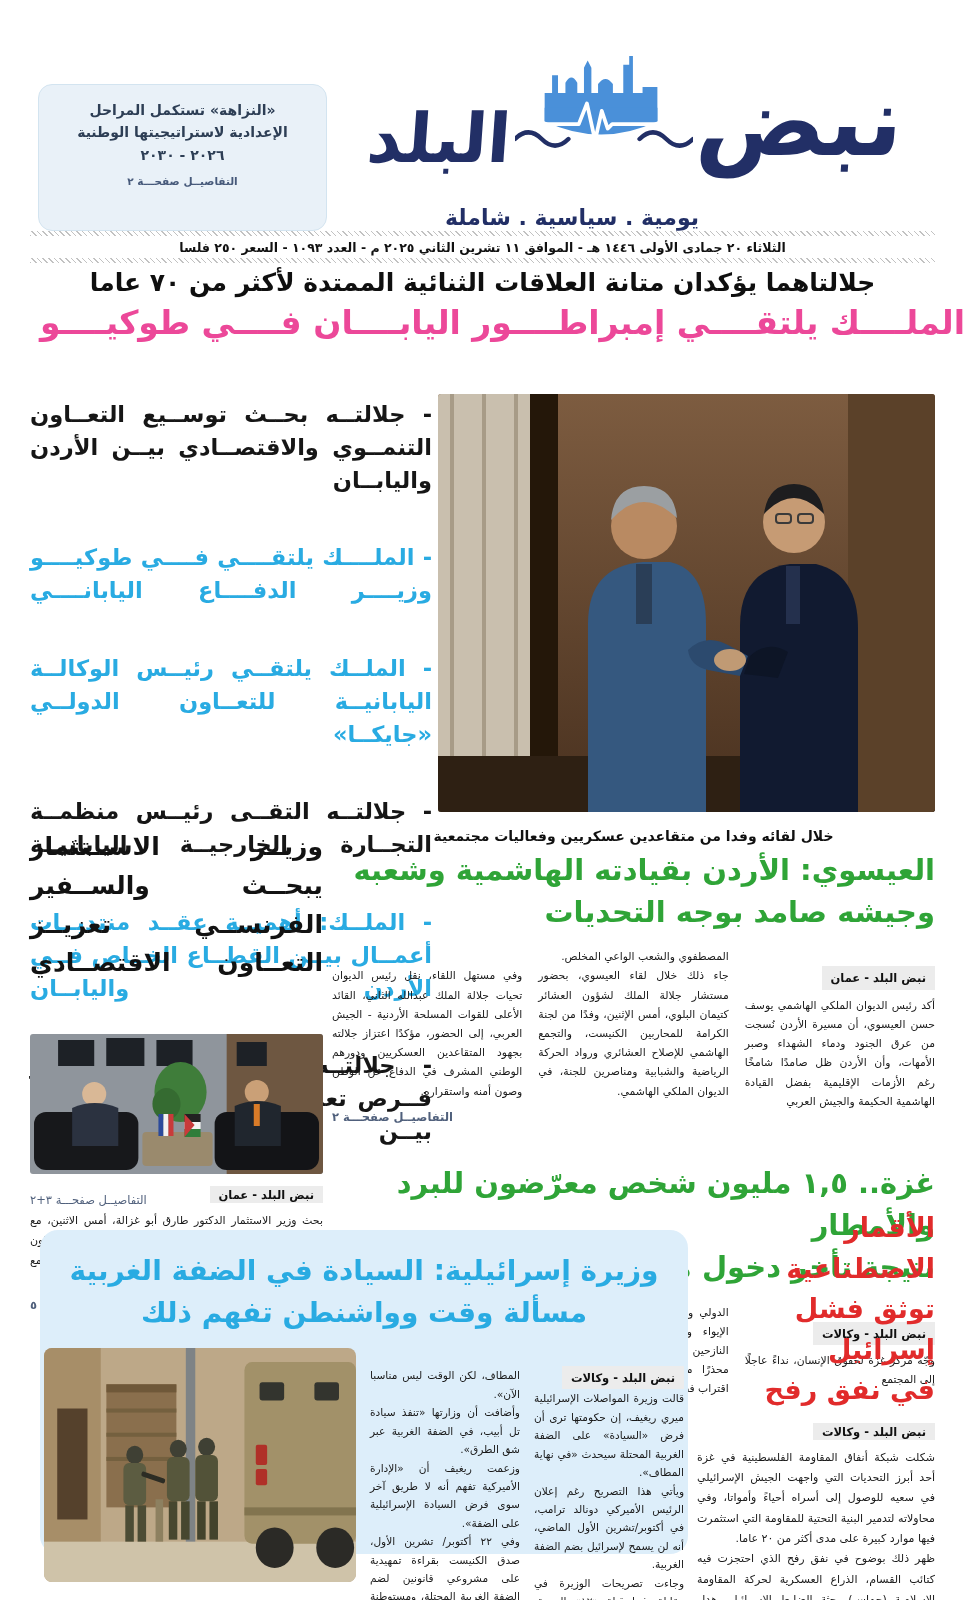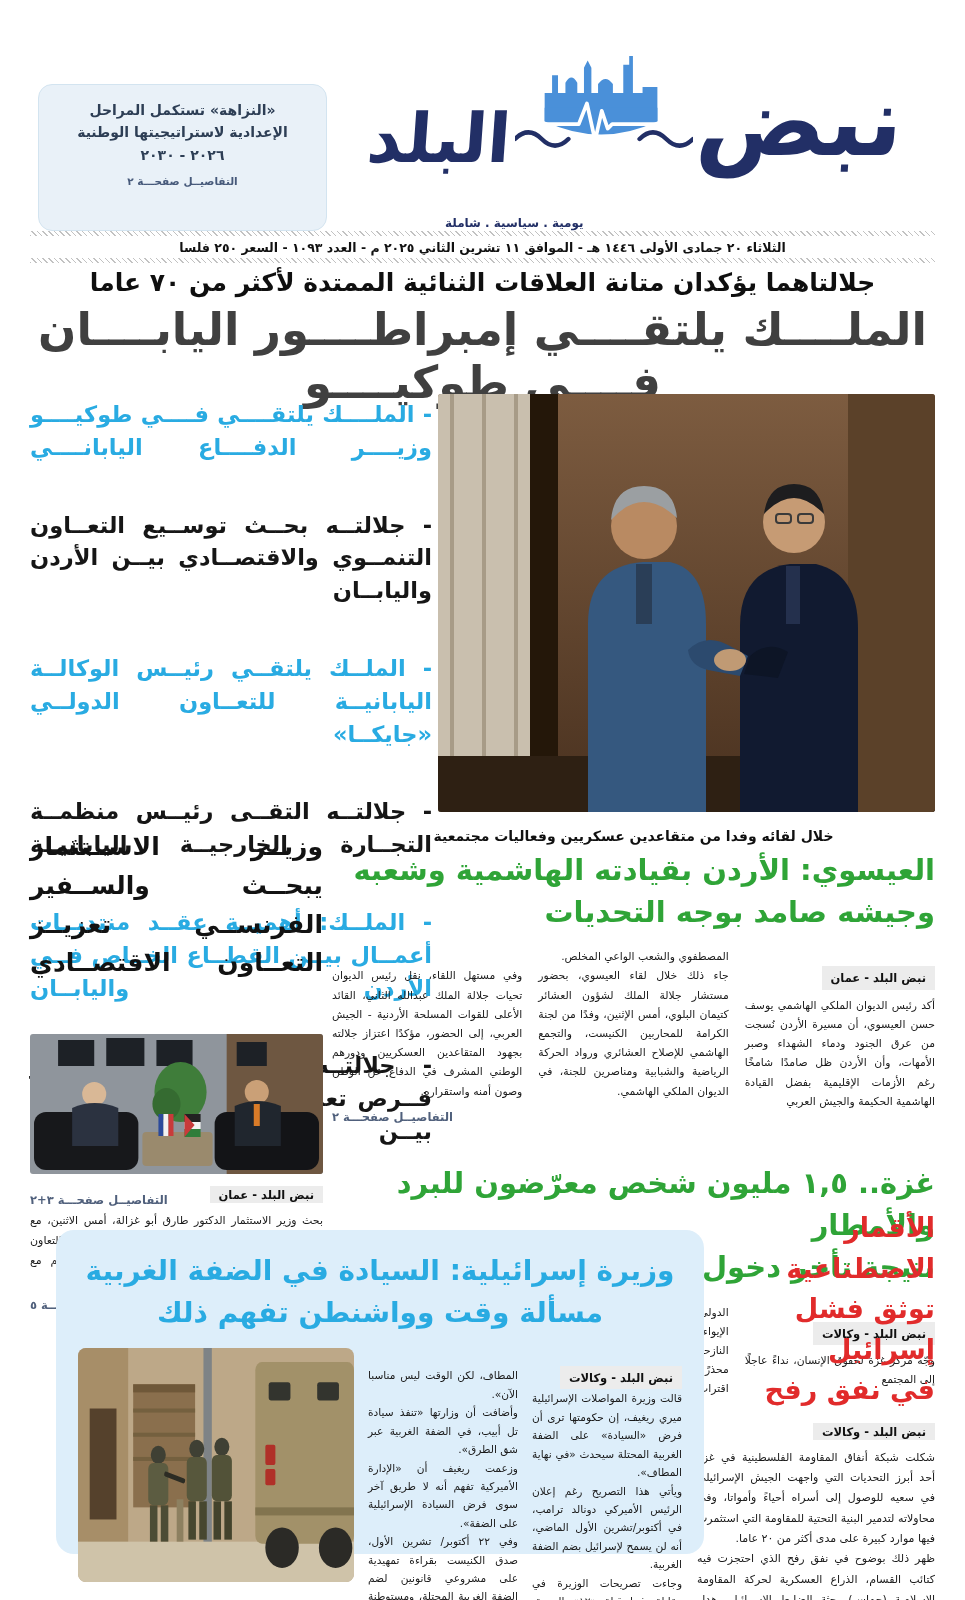--- a/index.html
+++ b/index.html
@@ -12,40 +12,40 @@
     background:#e9f1f8; border:1px solid #d3e4f0; border-radius:14px; padding:14px 10px 8px;
     text-align:center; }
   .promo-title { font-size:14px; font-weight:bold; color:#2d3e55; line-height:1.6; white-space:pre-line; }
   .promo-details { margin-top:9px; font-size:10.5px; font-weight:bold; color:#46597a; }
 
   .masthead { position:absolute; right:30px; top:52px; width:600px; height:178px; }
   .masthead-inner { display:flex; align-items:center; justify-content:center; gap:4px; height:140px; }
   .logo-word-right { font-size:96px; font-weight:bold; color:#222f66; line-height:1; transform:skewX(-4deg); }
   .logo-word-left  { font-size:68px; font-weight:bold; color:#222f66; line-height:1; margin-top:34px; transform:skewX(-4deg); }
   .logo-skyline { width:178px; height:138px; margin-top:-6px; }
-  .masthead-tagline { position:absolute; bottom:0; left:110px; font-size:12px; font-weight:bold; color:#222f66; letter-spacing:1px; }
+  .masthead-tagline { position:absolute; bottom:0; left:110px; font-size:22px; font-weight:bold; color:#222f66; letter-spacing:1px; }
 
   
   .dateline-wrap { position:absolute; left:30px; right:30px; top:231px; }
   .hatch { height:5px; background:repeating-linear-gradient(45deg,#c2c2c2 0 1px,transparent 1px 4px); }
   .dateline { padding:4px 6px 3px; text-align:center; font-size:12.5px; font-weight:bold; color:#111; }
 
   
   .lead-kicker { position:absolute; top:268px; left:0; right:0; text-align:center;
     font-size:25px; font-weight:800; color:#0f0f0f; }
-  .lead-headline { position:absolute; top:303px; left:0; right:0; text-align:center;
-    font-size:45px; font-weight:800; color:#404040; }
+  .lead-headline { position:absolute; top:303px; left:0; right:0; 
+    font-size:33px; font-weight:800; color:#ec4899; }
 
   .lead-bullets { position:absolute; top:398px; left:535px; right:30px; width:auto; }
   .lead-bullets { right:auto; left:30px; width:402px; }
   .bullet { font-size:22.5px; font-weight:800; line-height:1.46; text-align:justify; margin-bottom:12px; }
   .bullet:after { content:""; display:inline-block; width:100%; }
   .c-cyan { color:#29abe2; }
   .c-black { color:#161616; }
-  .lead-details { font-size:11.5px; font-weight:bold; color:#50607c; text-align:left; margin-top:2px; }
+  .lead-details { font-size:11.5px; font-weight:normal; color:#50607c; text-align:left; margin-top:2px; }
 
   .lead-photo { position:absolute; top:394px; right:30px; width:497px; height:418px; border-radius:3px; overflow:hidden; }
   .lead-photo svg { display:block; width:100%; height:100%; }
 
   
   .invest-col { position:absolute; left:30px; top:828px; width:293px; }
   .invest-headline { font-size:25px; font-weight:800; color:#121212; line-height:1.55; text-align:justify; }
   .invest-headline:after { content:""; display:inline-block; width:100%; }
   .photo-small { width:100%; height:140px; border-radius:3px; overflow:hidden; margin:12px 0 10px; }
   .photo-small svg { display:block; width:100%; height:100%; }
@@ -60,22 +60,22 @@
   .cols3 > div { flex:1; font-size:10.8px; line-height:1.78; text-align:justify; color:#1a1a1a; white-space:pre-line; }
   .cols3 .tag-chip { margin-bottom:6px; white-space:nowrap; }
 
   .gaza-block { margin-top:16px; }
 
   
   .sat-col { position:absolute; right:30px; top:1208px; width:238px; }
   .sat-headline { text-align:right; font-size:27px; font-weight:800; color:#e12b2b; line-height:1.5; white-space:pre-line; }
   .sat-col .tag-chip { margin-top:12px; }
 
-  .minister-box { position:absolute; left:56px; top:1230px; width:648px; height:324px;
-    background:#ddeefa; border-radius:18px; padding:20px 22px 16px; }
+  .minister-box { position:absolute; left:40px; top:1230px; width:648px; height:324px;
+    background:#ddeefa; border-radius:18px; padding:20px 4px 16px; }
   .minister-headline { text-align:center; font-size:28px; font-weight:800; color:#29abe2; line-height:1.5; white-space:pre-line; }
   .minister-content { display:flex; gap:14px; margin-top:14px; }
   .minister-content .txt { width:150px; font-size:10.6px; line-height:1.74; text-align:justify; color:#1a1a1a; white-space:pre-line; }
   .minister-photo { flex:1; height:234px; border-radius:8px; overflow:hidden; }
   .minister-photo svg { display:block; width:100%; height:100%; }
 </style>
 </head>
 <body>
 
 <div id="page">
@@ -107,22 +107,22 @@
   <div class="dateline-wrap">
     <div class="hatch"></div>
     <div class="dateline">الثلاثاء ٢٠ جمادى الأولى ١٤٤٦ هـ - الموافق ١١ تشرين الثاني ٢٠٢٥ م - العدد ١٠٩٣ - السعر ٢٥٠ فلسا</div>
     <div class="hatch"></div>
   </div>
 
   <div class="lead-kicker">جلالتاهما يؤكدان متانة العلاقات الثنائية الممتدة لأكثر من ٧٠ عاما</div>
   <div class="lead-headline">الملــــك يلتقــــي إمبراطــــور اليابــــان فــــي طوكيــــو</div>
 
   <div class="lead-bullets">
+    <div class="bullet c-black">- جلالتــه بحــث توســيع التعــاون التنمــوي والاقتصــادي بيــن الأردن واليابــان</div>
     <div class="bullet c-cyan">- الملــــك يلتقــــي فــــي طوكيــــو وزيــــر الدفــــاع اليابانــــي</div>
-    <div class="bullet c-black">- جلالتــه بحــث توســيع التعــاون التنمــوي والاقتصــادي بيــن الأردن واليابــان</div>
     <div class="bullet c-cyan">- الملــك يلتقــي رئيــس الوكالــة اليابانيــة للتعــاون الدولــي «جايكــا»</div>
     <div class="bullet c-black">- جلالتــه التقــى رئيــس منظمــة التجــارة الخارجيــة اليابانيــة</div>
     <div class="bullet c-cyan">- الملــك: أهميــة عقــد منتديــات أعمــال بيــن القطــاع الخــاص فــي الأردن واليابــان</div>
     <div class="bullet c-black">- جلالتــه بحــث فــي طوكيــو فــرص تعزيــز التعــاون الاقتصــادي بيــن الأردن واليابــان</div>
     <div class="lead-details">التفاصيــل صفحـــة ٣+٢</div>
   </div>
 
   <div class="lead-photo">
     <svg viewBox="0 0 497 418" preserveAspectRatio="none" xmlns="http://www.w3.org/2000/svg">
       <defs>

